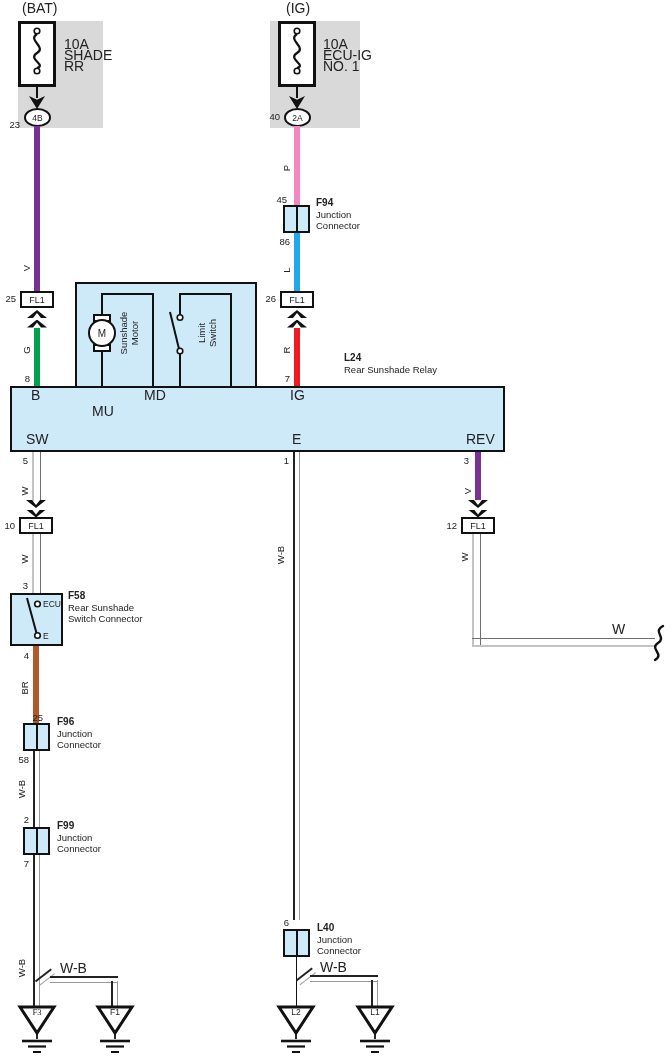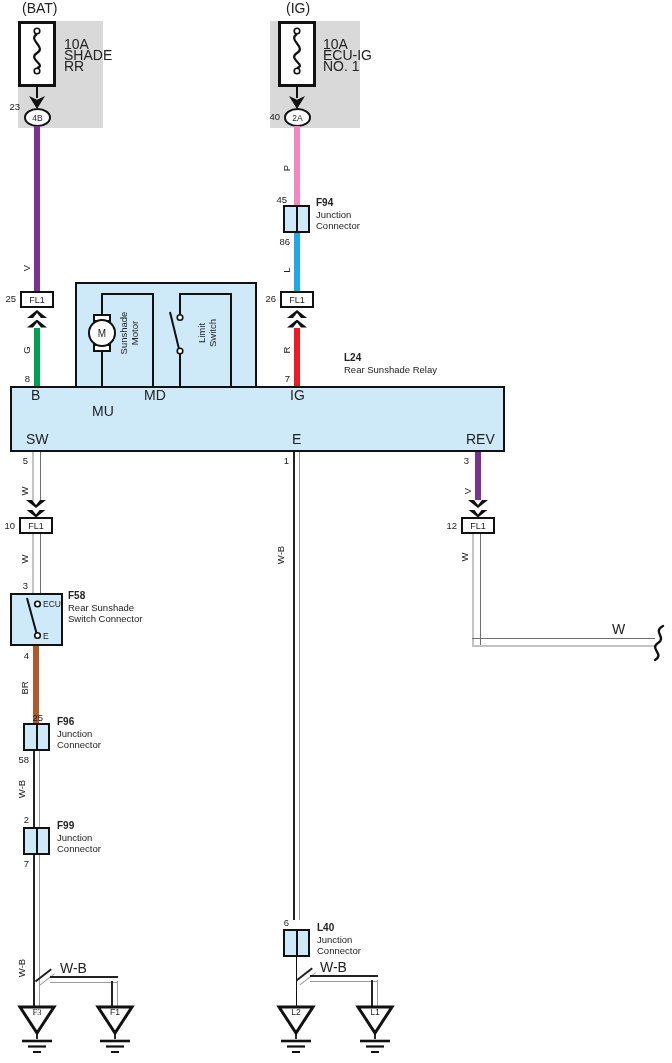--- a/index.html
+++ b/index.html
@@ -54,21 +54,21 @@
       <circle cx="16" cy="7" r="2.8" fill="#fff" stroke="#111" stroke-width="1.6"></circle>
       <path d="M16,10 C6,16 26,23 16,29 C6,35 26,41 16,44" fill="none" stroke="#111" stroke-width="2.2"></path>
       <circle cx="16" cy="47" r="2.8" fill="#fff" stroke="#111" stroke-width="1.6"></circle>
     </svg>
   </div>
   <div class="lbl" style="left:64px;top:39px;">10A</div>
   <div class="lbl" style="left:64px;top:50px;">SHADE</div>
   <div class="lbl" style="left:64px;top:61px;">RR</div>
   <div class="stub" style="left:36.2px;top:85px;height:13px;"></div>
   <div class="arrowhead" style="left:29px;top:96px;"></div>
-  <div class="pin" style="left:4px;top:101px;">23</div>
+  <div class="pin" style="left:4px;top:119px;">23</div>
   <div class="oval" style="left:24px;top:108px;">4B</div>
 
   <div class="wireC" style="left:34px;top:126px;height:165px;background:var(--violet);"></div>
   <div class="vlbl" style="left:15px;top:258px;">V</div>
   <div class="pin" style="left:0px;top:293px;">25</div>
   <div class="boxFL" style="left:20px;top:291px;">FL1</div>
   <div class="chev up" style="left:27px;top:310px;">
       <span></span>
       <span></span>
     </div>

